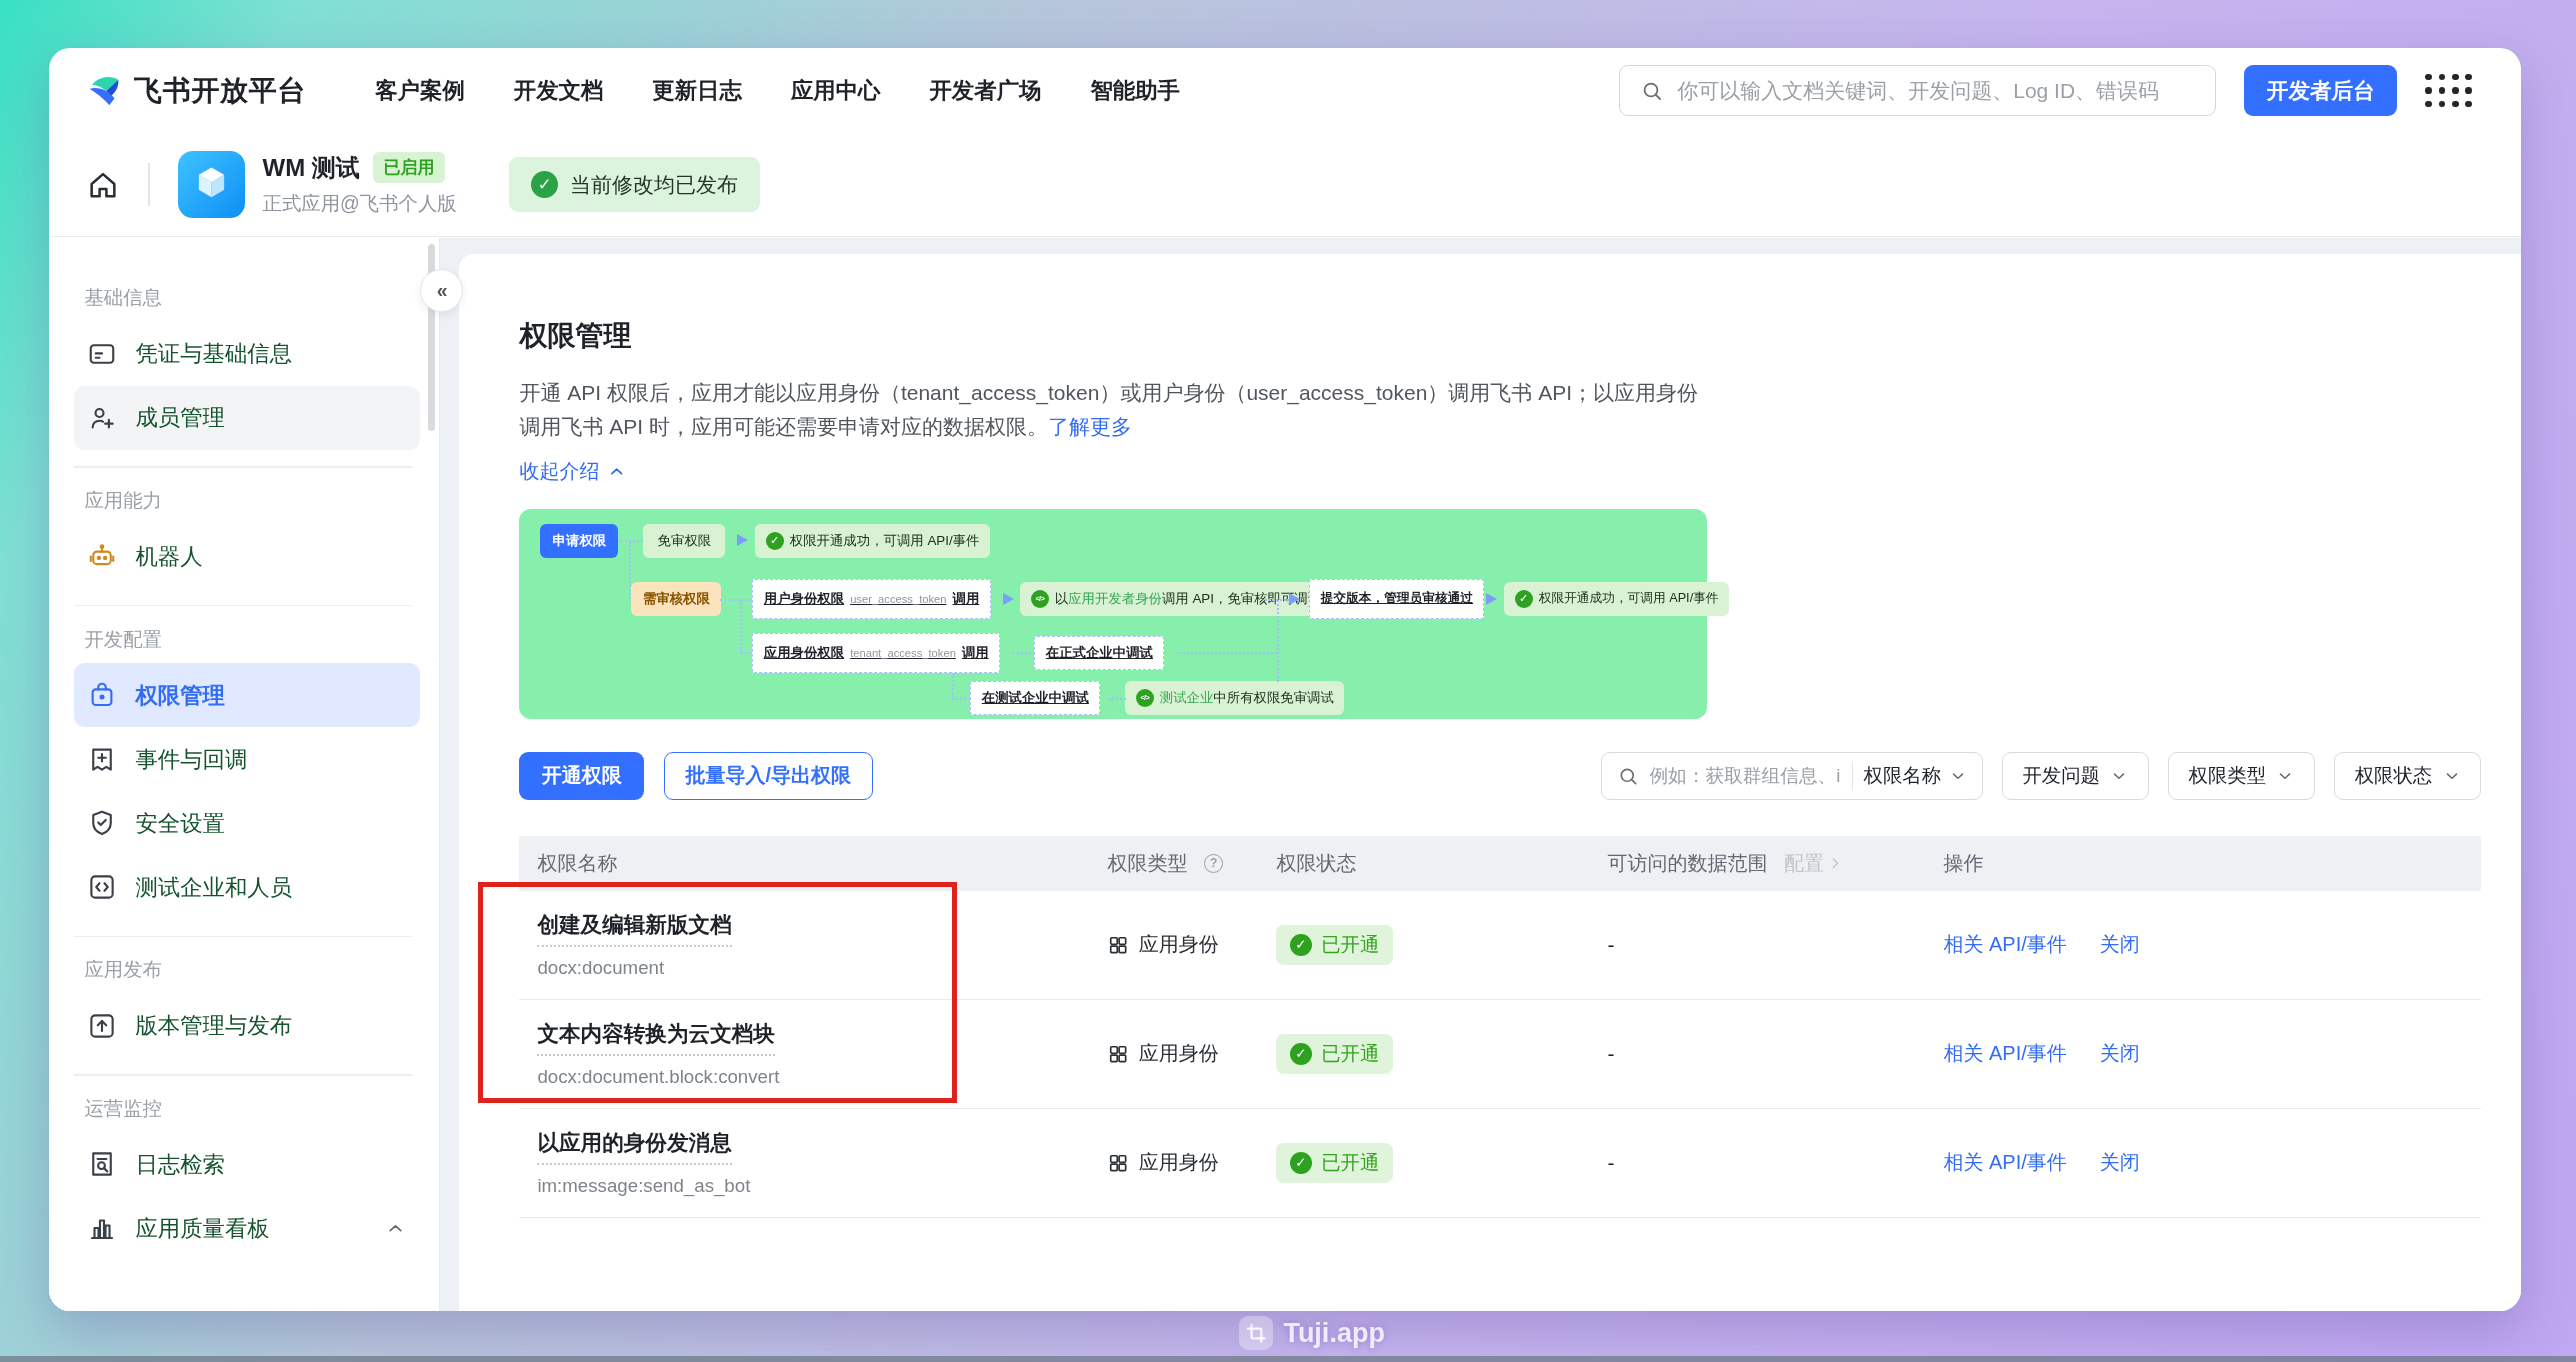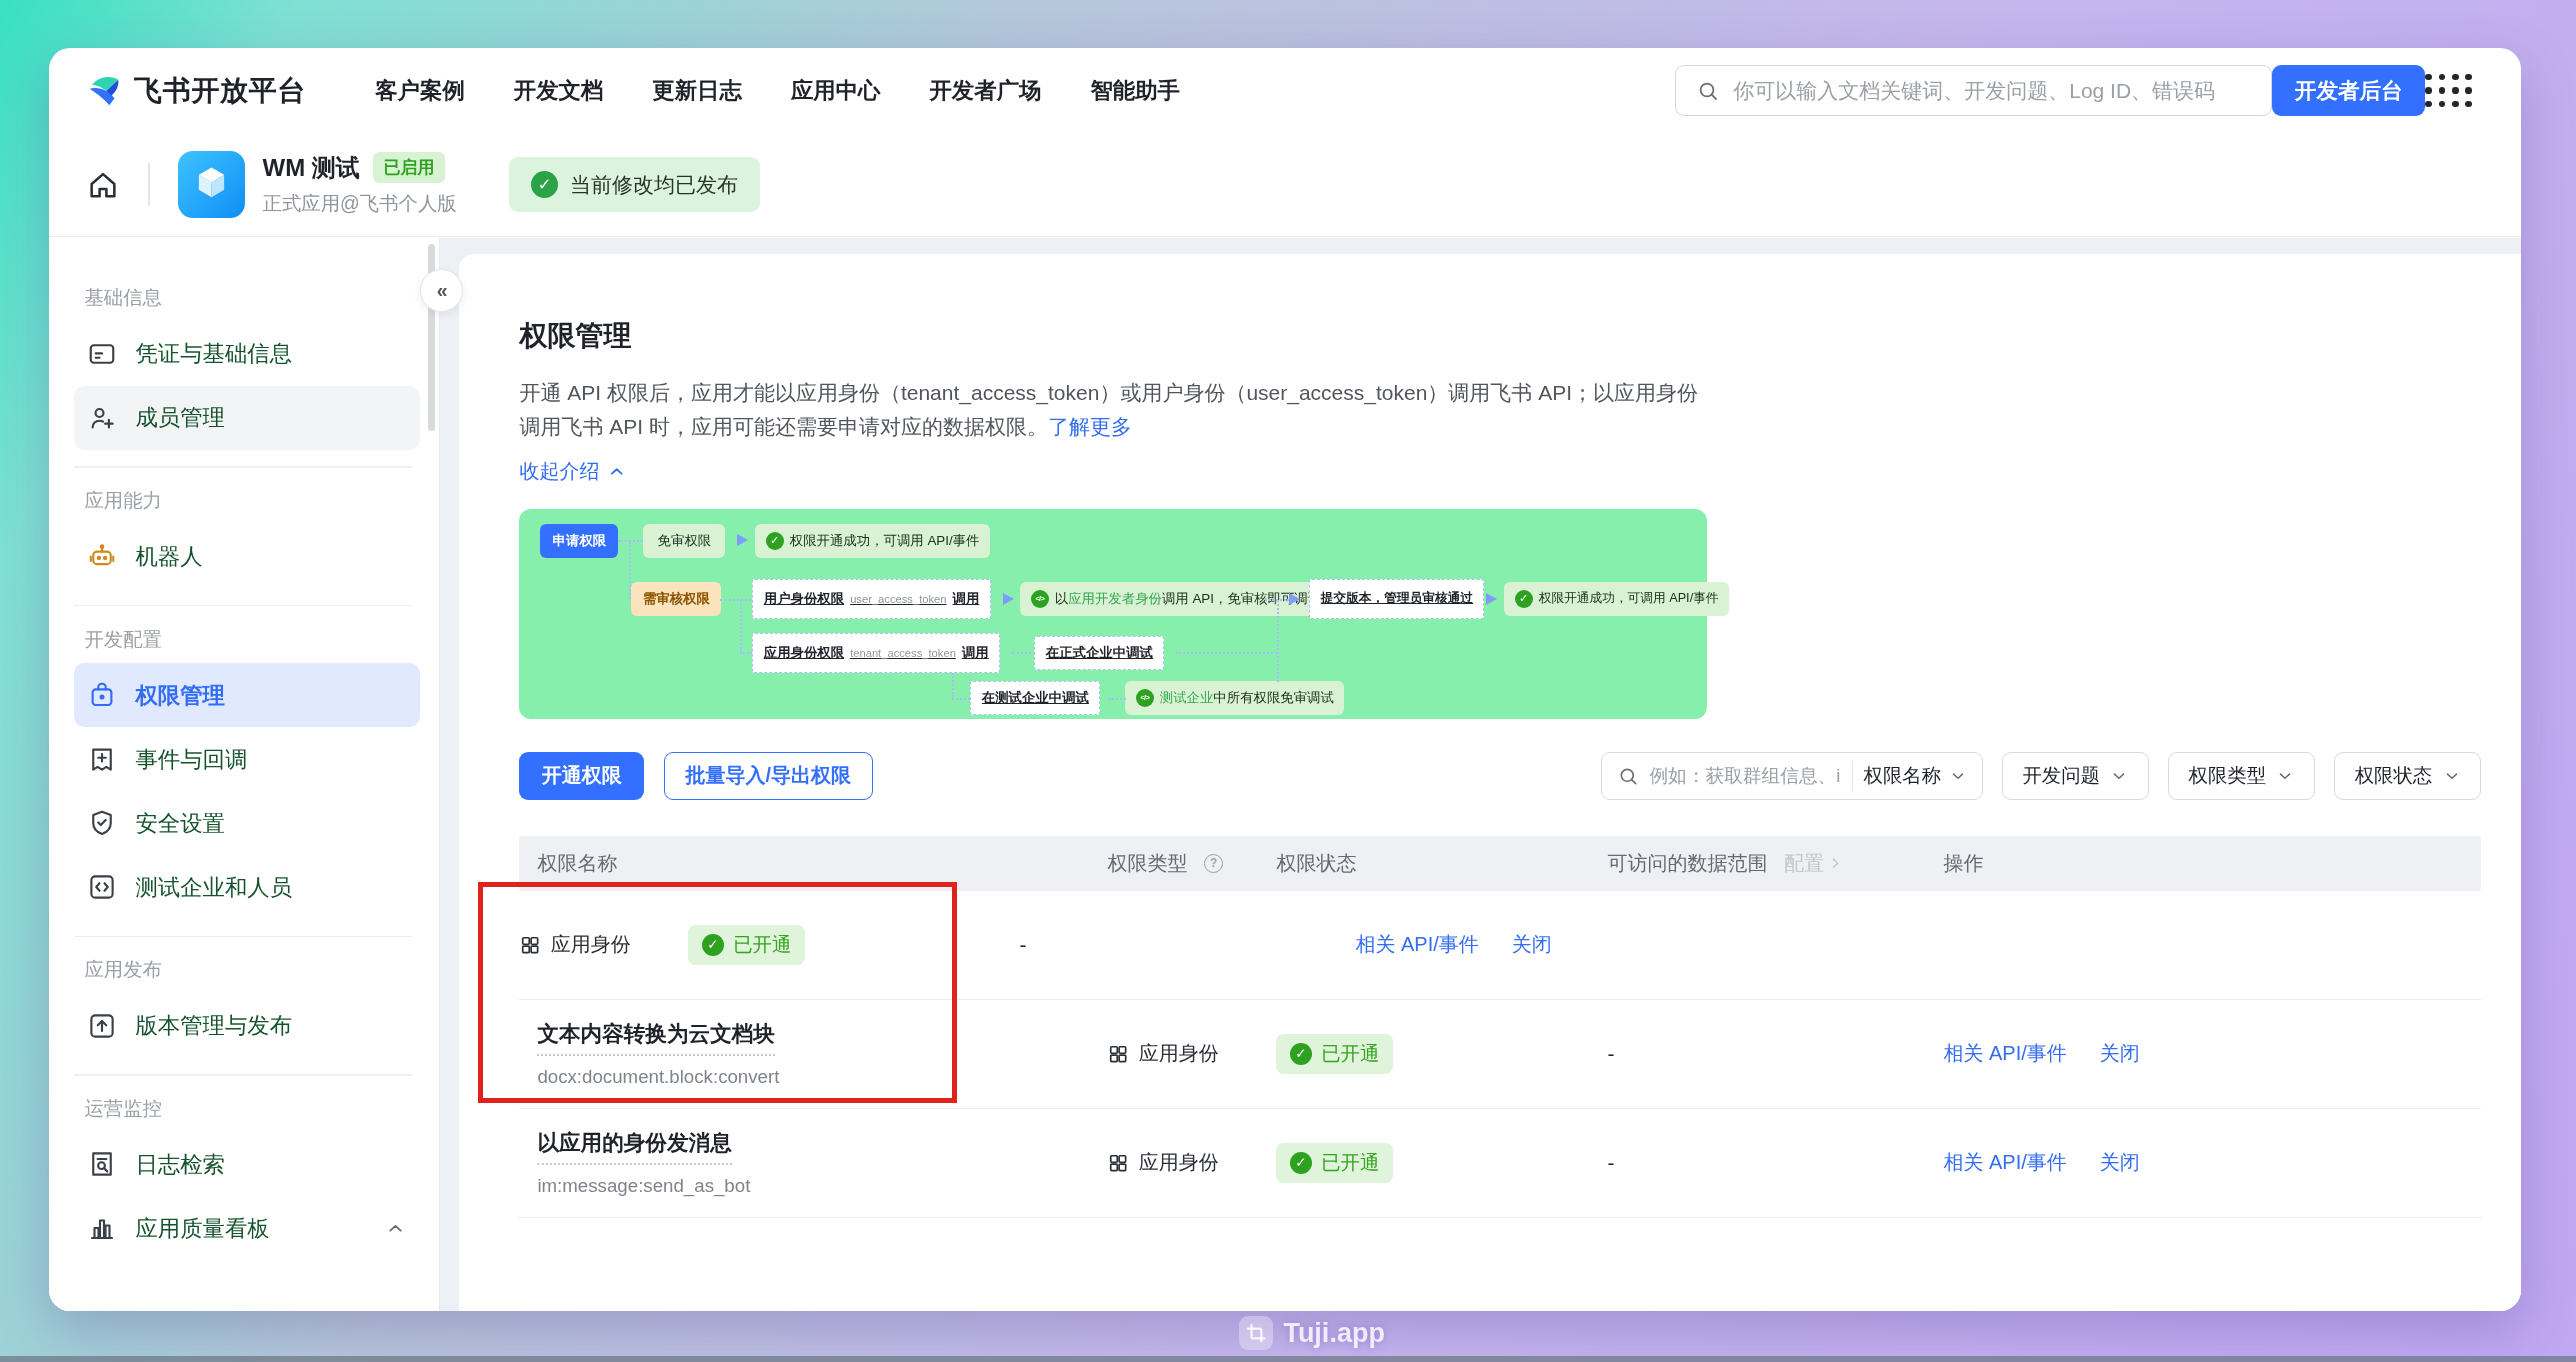--- a/index.html
+++ b/index.html
@@ -15,21 +15,21 @@
     position:absolute; left:49px; top:48px; width:2472px; height:1263px;
     background:#fff; border-radius:21px; overflow:hidden;
     box-shadow:0 18px 52px rgba(80,60,140,.28);
   }
   
   .nav { height:85px; display:flex; align-items:center; padding:0 49px 0 37px; }
   .brand { display:flex; align-items:center; gap:12px; }
   .brand-title { font-size:28px; font-weight:700; letter-spacing:0.7px; }
   .nav-menu { display:flex; align-items:center; gap:49px; margin-left:69px; list-style:none; }
   .nav-menu li { font-size:22.4px; font-weight:600; color:#1f2329; cursor:pointer; white-space:nowrap; }
-  .nav-right { margin-left:auto; display:flex; align-items:center; }
+  .nav-right { margin-left:auto; display:flex; align-items:center; gap:28px; }
   .nav-search {
     width:597px; height:51px; border:1.5px solid #d3d6da; border-radius:9px;
     display:flex; align-items:center; gap:13.4px; padding:0 19.4px; background:#fff;
   }
   .nav-search input { border:none; outline:none; flex:1; font-size:21px; color:#1f2329; background:transparent; font-family:inherit; }
   .nav-search input::placeholder { color:#9aa0a6; }
   .btn-console {
     height:51px; padding:0 22.4px; background:#3370ff; color:#fff; border:none;
     border-radius:9px; font-size:21.6px; font-weight:600; cursor:pointer; font-family:inherit; white-space:nowrap;
   }
@@ -502,20 +502,24 @@
                     <path d="M9.5 6 L15.5 12 l-6 6"></path>
                   </svg>
               </span>
             </div>
             <div class="c-action">
               <span>操作</span>
             </div>
           </div>
 
           <div class="t-row">
+            <div class="c-name">
+              <span class="perm-name">创建及编辑新版文档</span>
+              <div class="perm-code">docx:document</div>
+            </div>
             <div class="c-type">
               <svg width="22.4" height="22.4" viewBox="0 0 24 24" fill="none" stroke="#2a2f36" stroke-width="1.8">
                 <rect x="4" y="4" width="7" height="7" rx="1"></rect>
                   <rect x="13" y="4" width="7" height="7" rx="1"></rect>
                 <rect x="4" y="13" width="7" height="7" rx="1"></rect>
                   <rect x="13" y="13" width="7" height="7" rx="1"></rect>
               </svg>
               <span class="type-txt">应用身份</span>
             </div>
             <div class="c-status">

